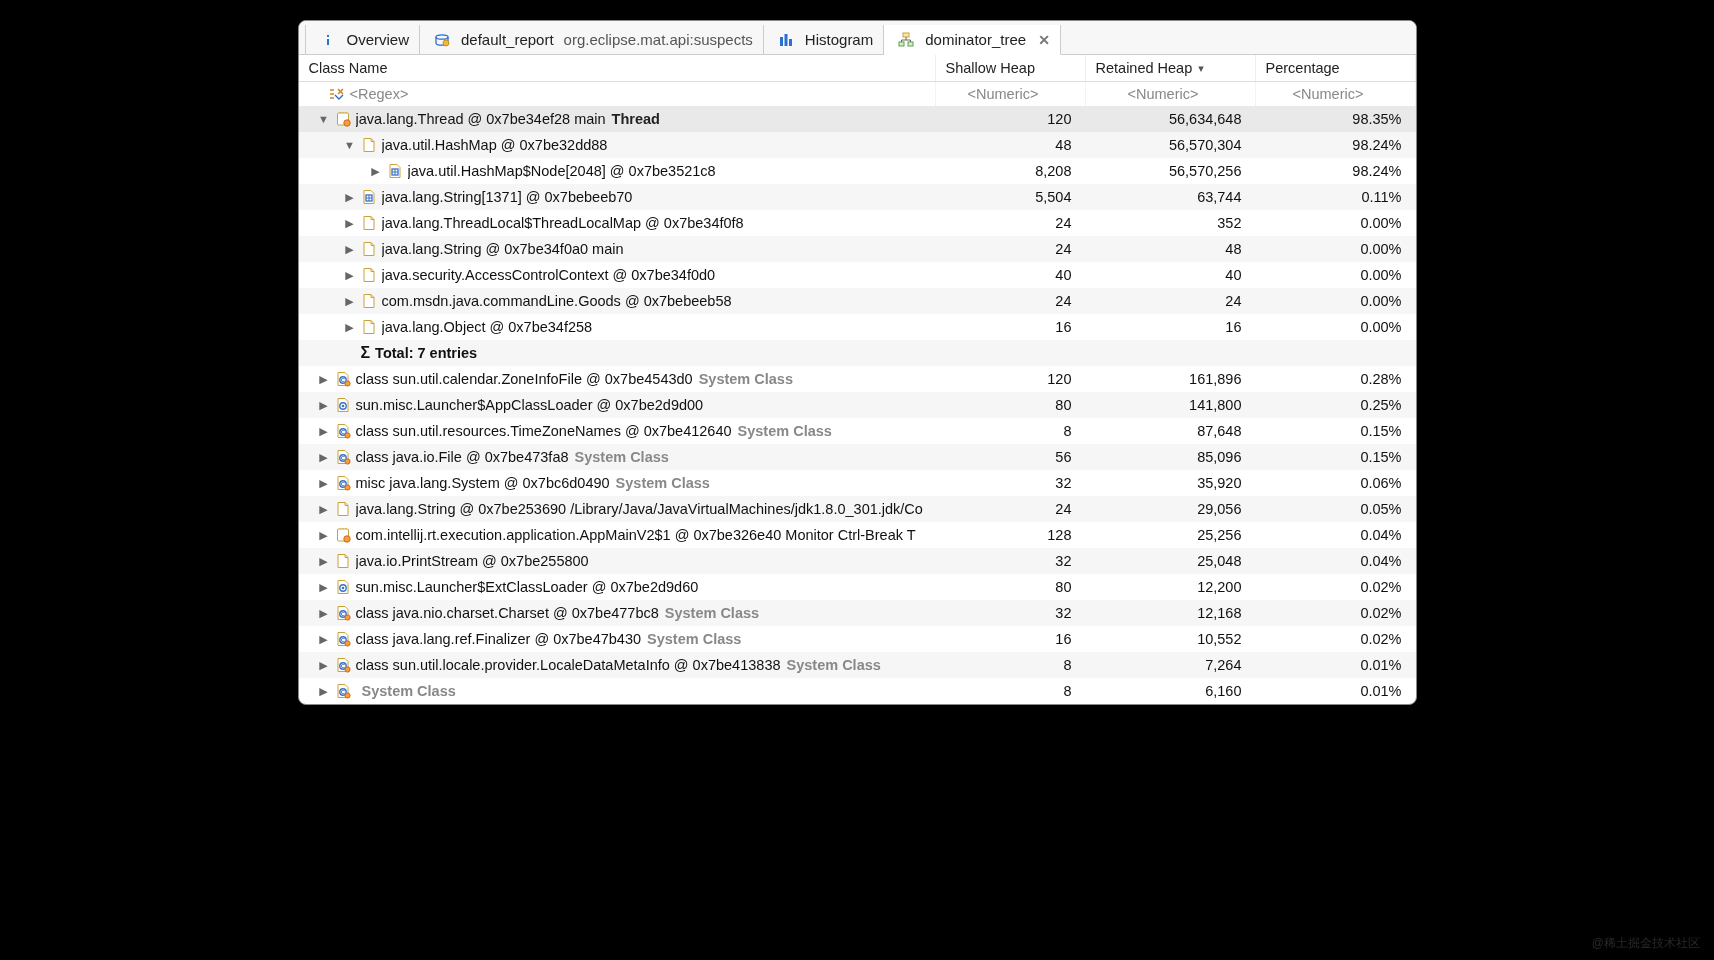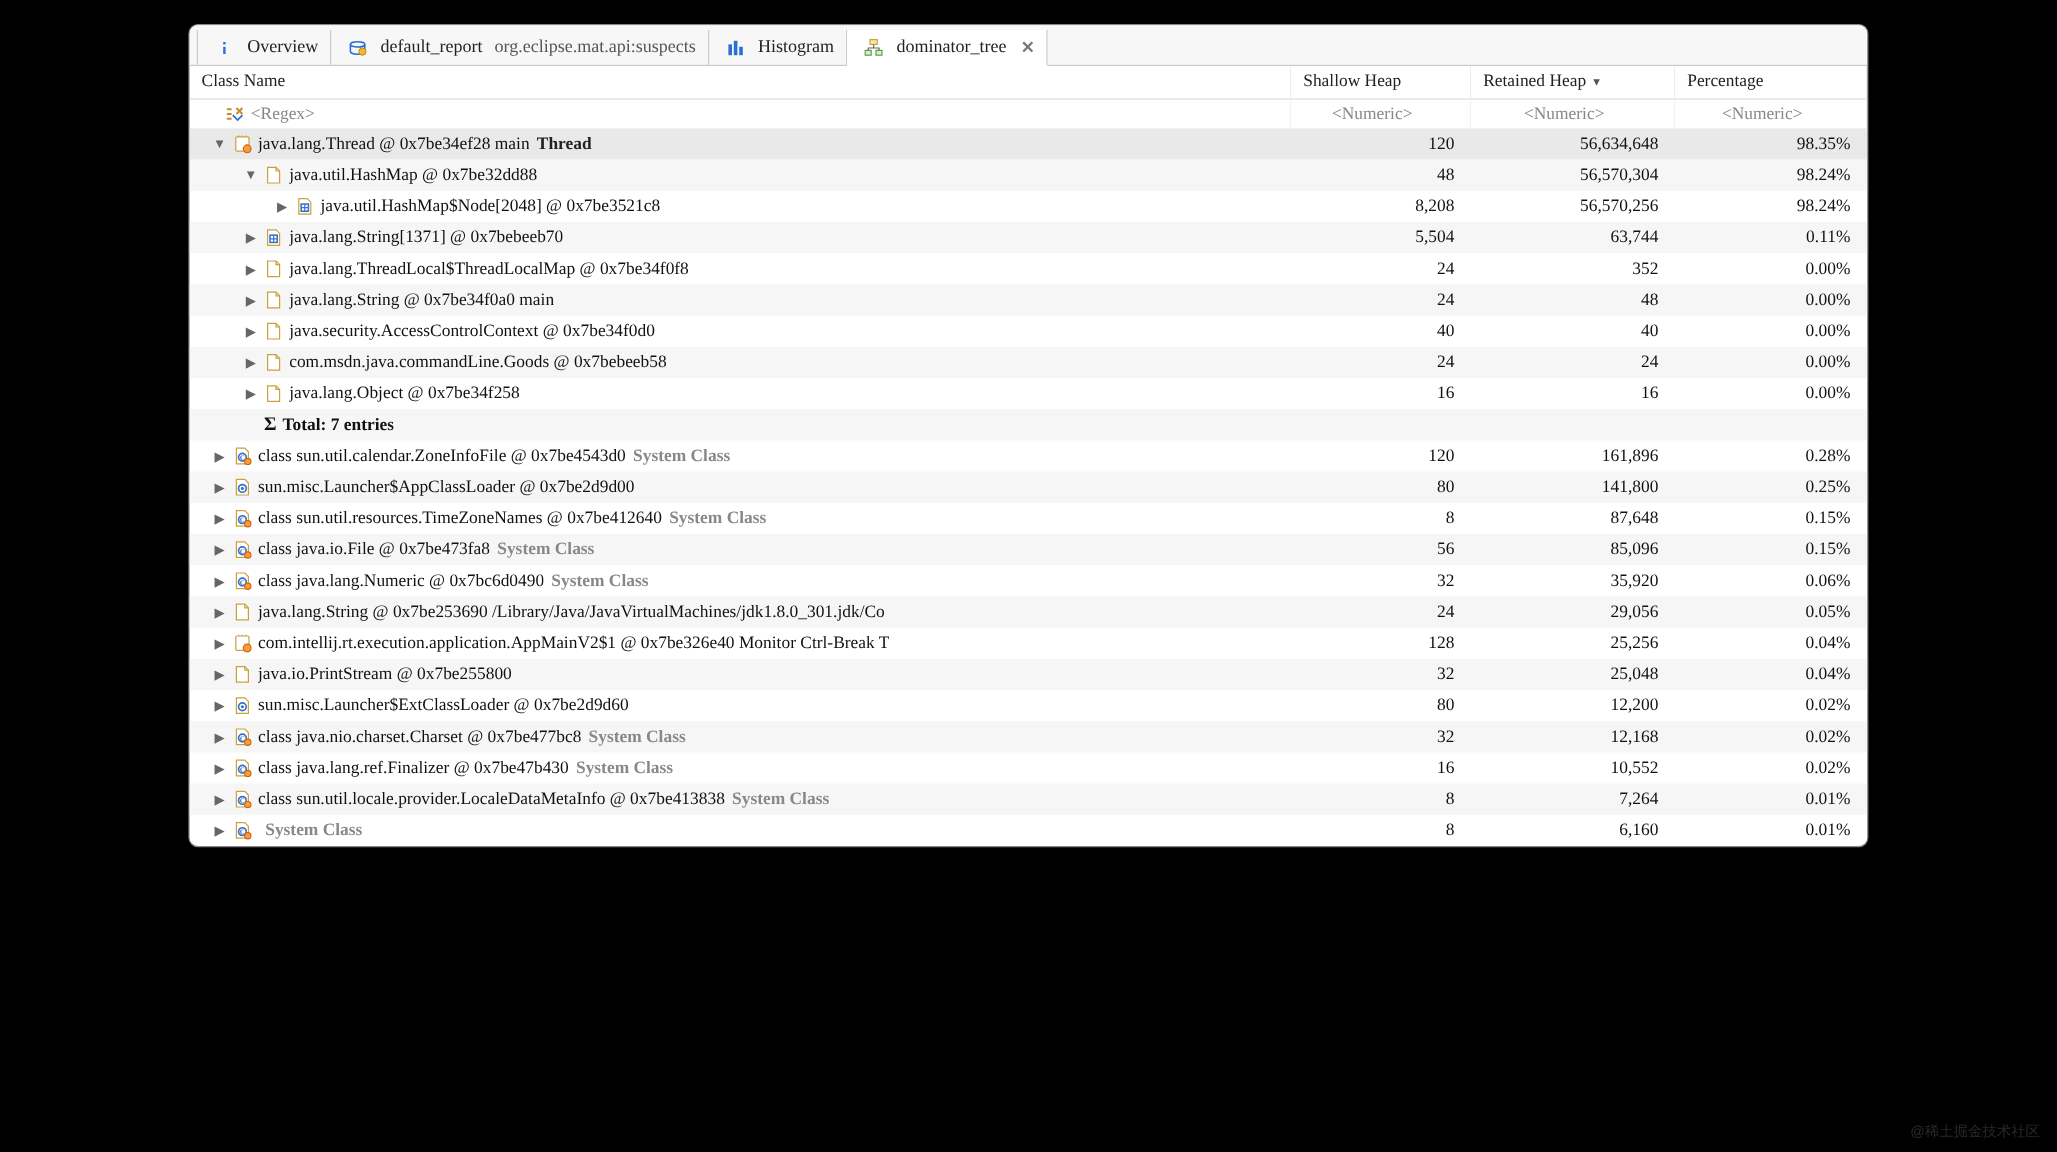--- a/index.html
+++ b/index.html
@@ -6,27 +6,26 @@
   body {
     font-family: -apple-system, BlinkMacSystemFont, "Helvetica Neue", Arial, sans-serif;
     font-size: 15px;
     background: #000;
     display: flex;
     align-items: flex-start;
     justify-content: center;
     padding: 20px;
   }
   .window {
-    width: 1400px;
+    width: 1119px;
     background: #fff;
     border: 1px solid #888;
     border-radius: 8px;
     overflow: hidden;
     box-shadow: 0 4px 18px rgba(0,0,0,0.6);
-    font-family: Liberation Serif, serif;
   }
   
   .tabs {
     display: flex;
     align-items: stretch;
     border-bottom: 1px solid #ccc;
     padding-left: 6px;
     padding-top: 4px;
     background: #f7f7f7;
     height: 34px;
@@ -470,21 +469,21 @@
           <span class="indent" style="width: 12px;"></span>
           <span class="arrow">▶</span>
           <span class="ico">
             <svg width="16" height="16" viewBox="0 0 16 16">
               <path d="M3 1.5h7l3 3v10H3z" fill="#fff" stroke="#caa23a"></path>
               <circle cx="8" cy="9" r="3.2" fill="none" stroke="#3a72c9" stroke-width="1.4"></circle>
               <text x="8" y="11.3" text-anchor="middle" font-size="6" fill="#3a72c9" font-weight="bold">C</text>
               <circle cx="12.5" cy="12.5" r="2.6" fill="#ff9a3c" stroke="#c96a12"></circle>
             </svg>
           </span>
-          <span class="name-text">class java.lang.Numeric @ 0x7bc6d0490</span>
+          <span class="name-text">misc java.lang.System @ 0x7bc6d0490</span>
           <span class="suffix">System Class</span>
         </div>
         <div class="cell-num">32</div>
         <div class="cell-num">35,920</div>
         <div class="cell-num">0.06%</div>
       </div>
       <div class="row">
         <div class="cell-name">
           <span class="indent" style="width: 12px;"></span>
           <span class="arrow">▶</span>

